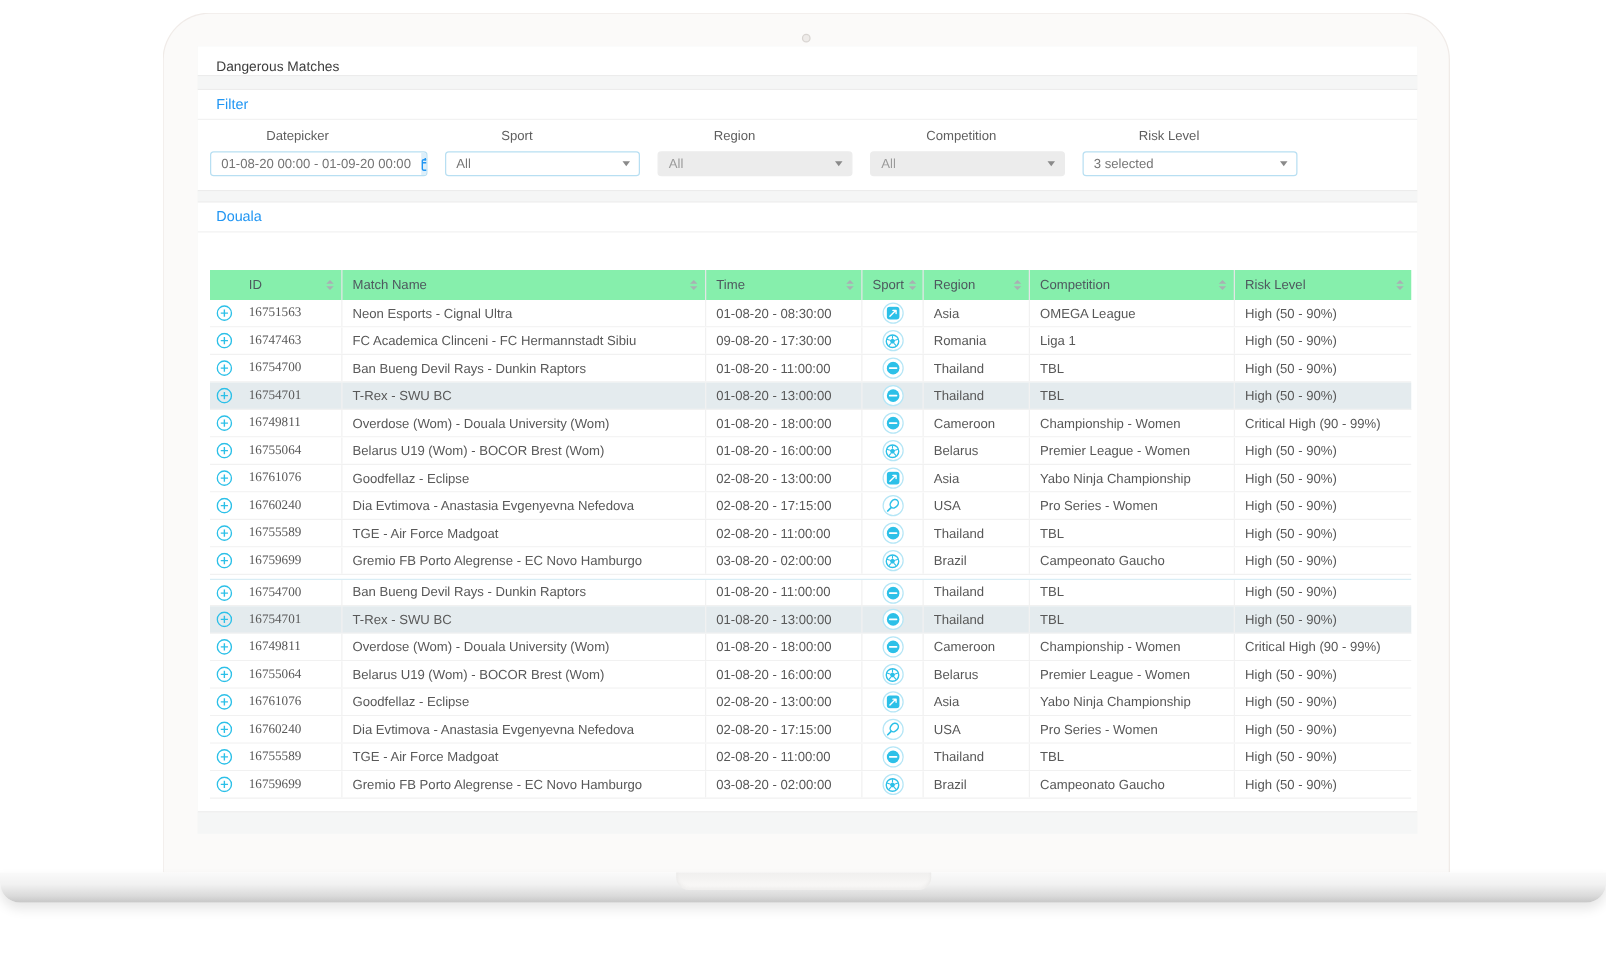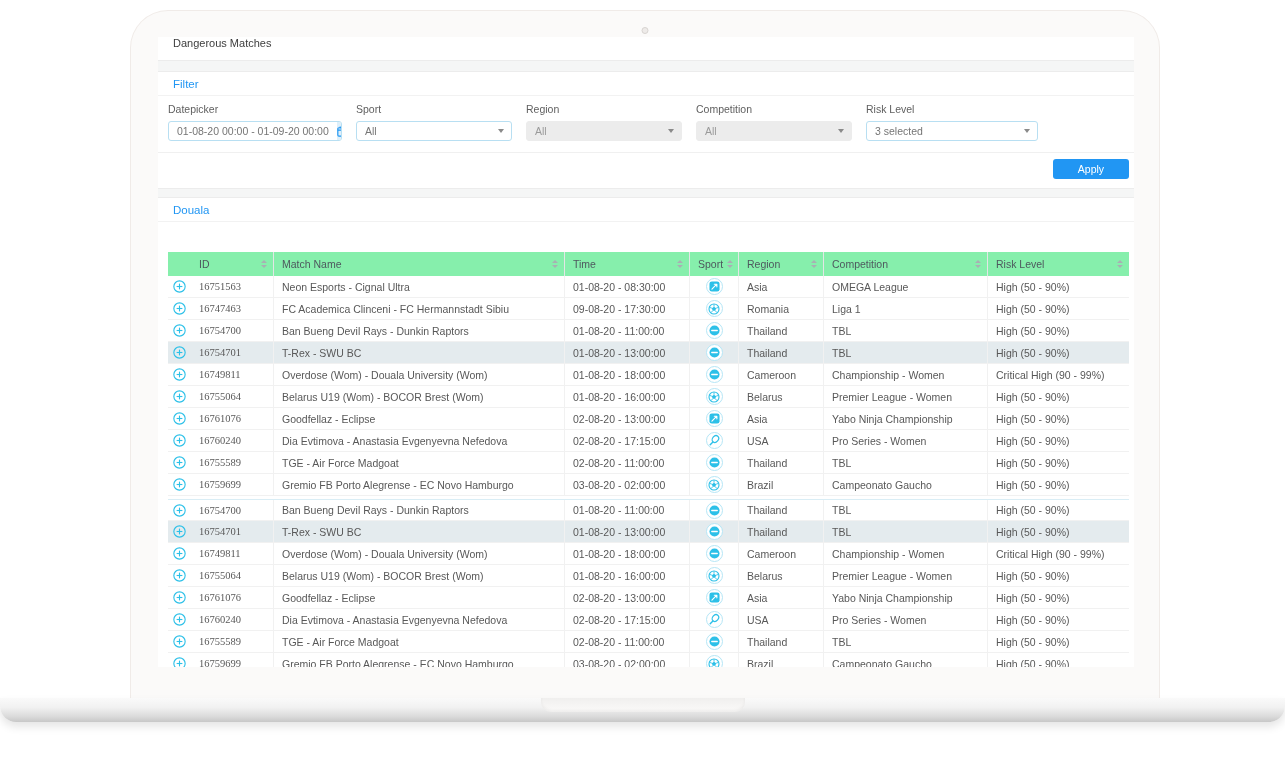--- a/index.html
+++ b/index.html
@@ -13,30 +13,30 @@
     border-radius:50%; background:#eeebe9; border:1.5px solid #d8d4d1; }
   .base { position:absolute; left:0; top:698px; width:1285px; height:24px;
     background:linear-gradient(180deg,#fafafa 0%,#f1f1f1 40%,#dadada 78%,#c7c7c7 100%);
     border-radius:0 0 16px 16px; box-shadow:0 5px 9px rgba(0,0,0,0.10); }
   .notch { position:absolute; left:50%; top:698px; transform:translateX(-50%); width:204px; height:14px;
     background:linear-gradient(180deg,#f0efee,#fbfaf9); border-radius:0 0 10px 10px;
     box-shadow:inset 0 -2px 3px rgba(0,0,0,0.05); z-index:2; }
 
   
   .app { position:absolute; left:27px; top:26px; width:976px; height:630px; background:#f5f6f6; overflow:hidden; }
-  .app-header { height:24px; background:#fff; border-bottom:1px solid #ececec; display:flex; align-items:flex-start;
+  .app-header { height:24px; background:#fff; border-bottom:1px solid #ececec; display:flex; align-items:flex-end;
     padding:0 15px; font-size:11px; color:#3d3d3d; }
 
   .card { background:#fff; border-top:1px solid #ececec; border-bottom:1px solid #ececec; }
   .filter-card { margin-top:10px; }
   .section-title { font-size:11.5px; color:#2196f3; padding:6px 15px 5px; border-bottom:1px solid #f2f2f2; }
 
   .filter-body { display:flex; padding:7px 10px 11px; }
   .field { display:flex; flex-direction:column; margin-right:14px; }
-  .field label { font-size:10.5px; color:#5f5f5f; margin-bottom:6px; }
+  .field label { font-size:10.5px; color:#5f5f5f; margin-bottom:6px;margin-left:45px; }
   .control { height:20px; border:1px solid #b8dff2; border-radius:3px; display:flex; align-items:center;
     font-size:10.5px; color:#757575; background:#fff; justify-content:space-between; overflow:hidden; }
   .control .val { padding:0 8px; white-space:nowrap; }
   .control.disabled { background:#ececec; border-color:#ececec; color:#9a9a9a; }
   .caret { width:0; height:0; border-left:3.5px solid transparent; border-right:3.5px solid transparent;
     border-top:4px solid #8a8a8a; margin-right:7px; }
   .cal-seg { width:22px; height:100%; background:#ddeffa; display:flex; align-items:center; justify-content:center; }
 
   .filter-footer { border-top:1px solid #f0f0f0; padding:6px 5px 9px; display:flex; justify-content:flex-end; }
   .apply-btn { background:#2196f3; color:#fff; font-size:10.5px; border:none; border-radius:3px;
@@ -115,23 +115,20 @@
               </div>
             </div>
             <div class="field">
               <label>Risk Level</label>
               <div class="control" style="width: 172px;">
                 <span class="val">3 selected</span>
                 <span class="caret"></span>
               </div>
             </div>
           </div>
-        <div class="filter-footer">
-          <button class="apply-btn">Apply</button>
-        </div>
       </div>
 
       <div class="card report-card">
         <div class="section-title">Douala</div>
         <div class="table-wrap">
           <div class="thead" id="thead">
               <div class="th noborder" style="width: 23px;">
                 <span></span>
               </div>
               <div class="th noborder" style="width: 82px;">

